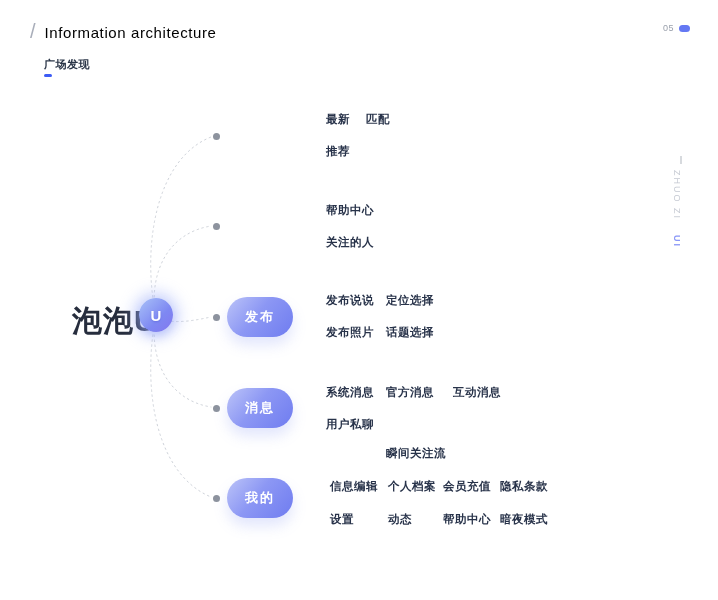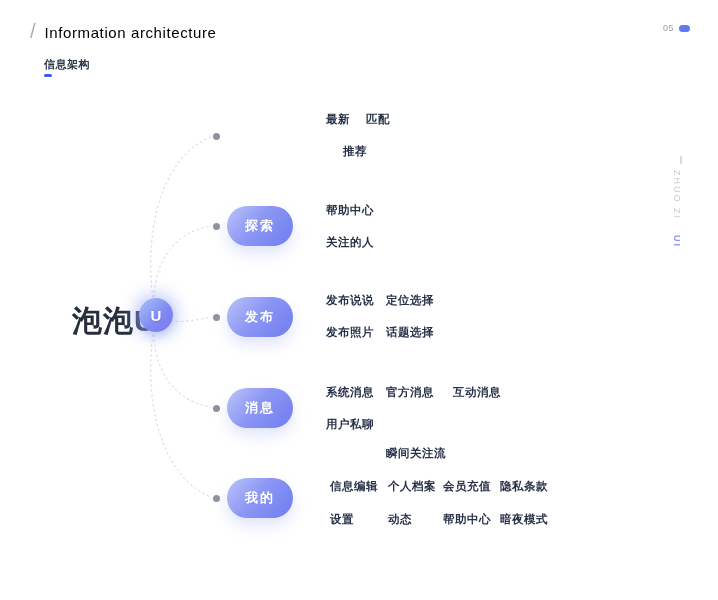--- a/index.html
+++ b/index.html
@@ -51,21 +51,21 @@
 </style>
 </head>
 <body>
 
 <div class="page">
 
   <div class="hdr">
     <span class="slash">/</span>
     <span class="title-en">Information architecture</span>
   </div>
-  <div class="sub-zh">信息架构</div>
+  <div class="sub-zh">广场发现</div>
   <div class="sub-dash"></div>
   <div class="pageno">05</div>
   <div class="page-dot"></div>
 
   <div class="side-tick"></div>
   <div class="side-brand">
     <span>ZHUO ZI</span>
     <span class="accent">UI</span>
   </div>
 
@@ -78,24 +78,23 @@
   </svg>
 
   <div class="root-label">泡泡U</div>
   <div class="root-icon">
     <span>U</span>
   </div>
 
   <div class="dot" style="left:213px;top:133px;"></div>
   <span class="leaf" style="left:326px;top:112px;font-family:Liberation Mono, monospace;">最新</span>
   <span class="leaf" style="left:366px;top:112px;">匹配</span>
-  <span class="leaf" style="left:326px;top:144px;margin-left:17px;">推荐</span>
+  <span class="leaf" style="left:326px;top:144px;">推荐</span>
 
   <div class="dot" style="left:213px;top:223px;"></div>
-  <div class="pill" style="top:206px;">探索</div>
   <span class="leaf" style="left:326px;top:203px;">帮助中心</span>
   <span class="leaf" style="left:326px;top:235px;">关注的人</span>
 
   <div class="dot" style="left:213px;top:314px;"></div>
   <div class="pill" style="top:297px;">发布</div>
   <span class="leaf" style="left:326px;top:293px;">发布说说</span>
   <span class="leaf" style="left:386px;top:293px;">定位选择</span>
   <span class="leaf" style="left:326px;top:325px;">发布照片</span>
   <span class="leaf" style="left:386px;top:325px;">话题选择</span>
 

